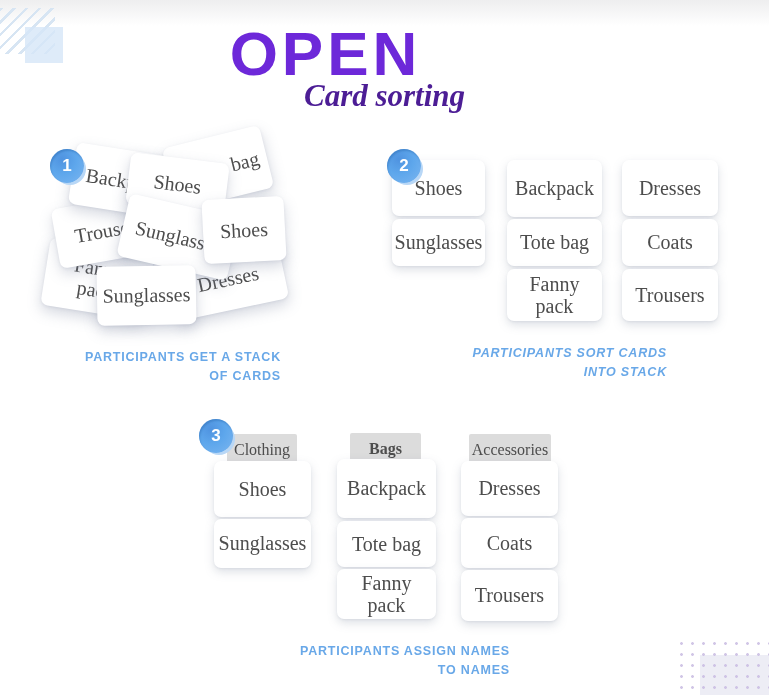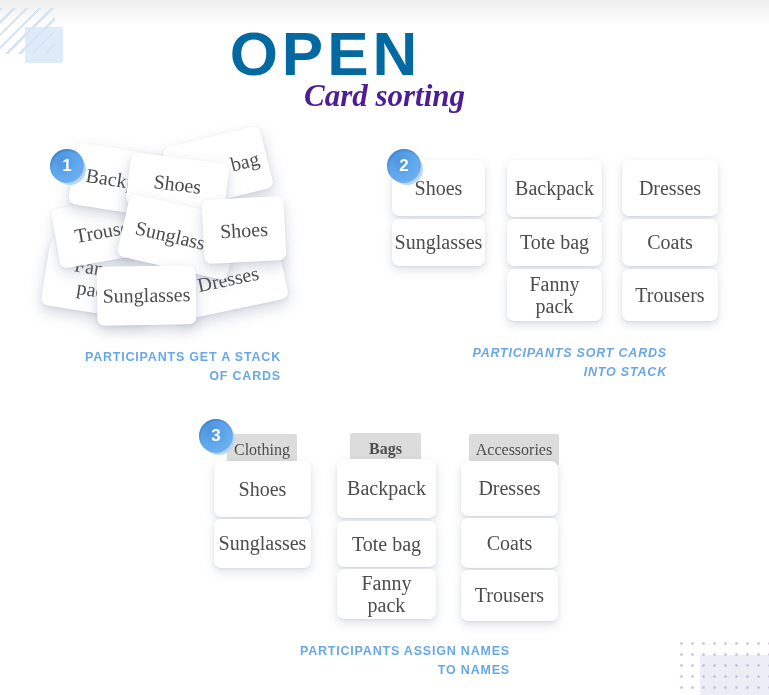--- a/index.html
+++ b/index.html
@@ -14,21 +14,21 @@
     background:repeating-linear-gradient(135deg,#d7e5f3 0 2.5px,transparent 2.5px 9px);}
   .deco-square-tl{position:absolute;left:25px;top:27px;width:38px;height:36px;
     background:rgba(214,230,248,0.8);}
   .deco-square-br{position:absolute;left:700px;top:655px;width:69px;height:40px;
     background:rgba(233,233,243,0.8);}
   .deco-dots{position:absolute;left:676px;top:638px;width:93px;height:57px;
     background-image:radial-gradient(#c9bce2 1.3px,transparent 1.5px);
     background-size:11px 11px;opacity:.85;}
   
   .title{position:absolute;left:0;top:24px;width:651px;text-align:center;
-    font-weight:900;font-size:62px;line-height:60px;letter-spacing:4px;color:#0369a1;}
+    font-weight:900;font-size:62px;line-height:60px;letter-spacing:4px;color:#6d28d9;}
   .subtitle{position:absolute;left:0;top:78px;width:769px;text-align:center;
     font-family:"Liberation Serif",serif;font-style:italic;font-weight:700;
     font-size:31px;color:#4c1d95;}
   
   .badge{position:absolute;width:34px;height:34px;border-radius:50%;z-index:10;
     background:radial-gradient(circle at 35% 30%,#4f93e0 0%,#5ea7ec 45%,#7ab5f0 100%);
     box-shadow:3px 3px 0 -1px #b8d7f6, inset 1px 2px 2px rgba(30,90,160,.35);
     display:flex;align-items:center;justify-content:center;
     color:#fff;font-weight:700;font-size:17px;}
   
@@ -162,21 +162,21 @@
   <div class="card" style="left:337px;top:459px;width:99px;height:59px;">
     <span>Backpack</span>
     </div>
   <div class="card" style="left:337px;top:521px;width:99px;height:46px;">
     <span>Tote bag</span>
     </div>
   <div class="card wrap" style="left:337px;top:569px;width:99px;height:50px;">
     <span>Fanny pack</span>
     </div>
 
-  <div class="glabel" style="left:469px;top:434px;width:90px;height:32px;">
+  <div class="glabel" style="left:469px;top:434px;width:82px;height:32px;">
     <span>Accessories</span>
     </div>
   <div class="card" style="left:461px;top:461px;width:97px;height:55px;">
     <span>Dresses</span>
     </div>
   <div class="card" style="left:461px;top:518px;width:97px;height:50px;">
     <span>Coats</span>
     </div>
   <div class="card" style="left:461px;top:570px;width:97px;height:51px;">
     <span>Trousers</span>

